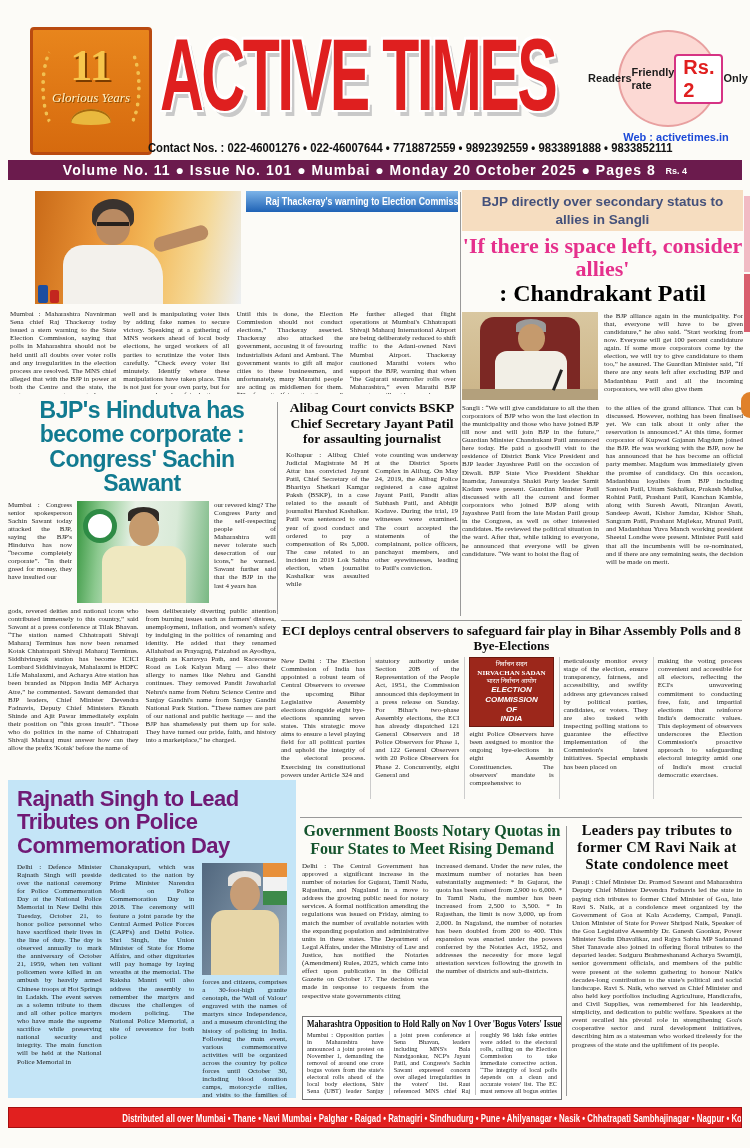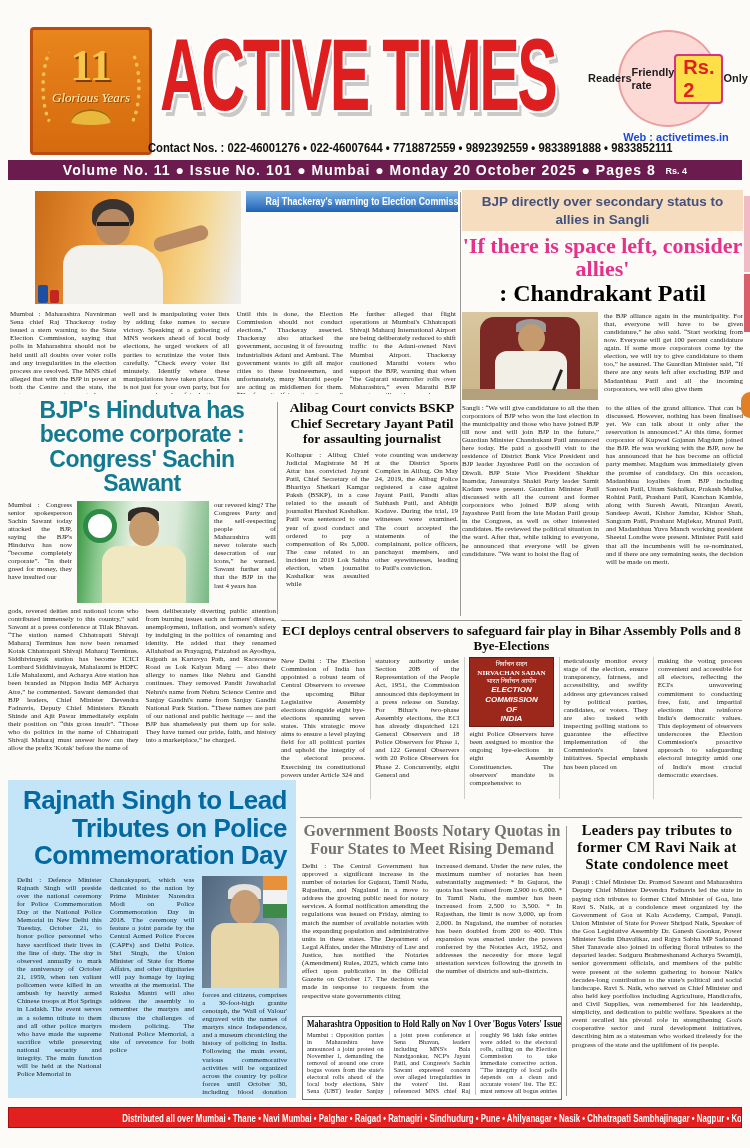--- a/index.html
+++ b/index.html
@@ -15,21 +15,21 @@
   .laurel.l{left:8px;border-left:4px dotted #f1c051;}
   .laurel.r{right:8px;border-right:4px dotted #f1c051;}
   .logo-11{margin-top:14px;font-weight:bold;font-size:44px;line-height:1;color:#f7c64c;text-shadow:2px 2px 0 #7a3c00;}
   .logo-cap{font-style:italic;font-size:13px;color:#fff2c8;text-shadow:1px 1px 0 #8a4b00;margin-top:2px;}
   .bow{margin:3px auto 0;width:40px;height:16px;background:#e9b93e;border-radius:50% 50% 50% 50%/80% 80% 20% 20%;box-shadow:0 2px 0 #a56a10 inset;}
   #masthead-title{left:160px;top:24px;width:480px;height:118px;overflow:visible;}
   #masthead-title span{display:inline-block;font-family:"Liberation Sans",sans-serif;font-weight:bold;font-size:74px;line-height:1;letter-spacing:-3px;color:#df1f1f;transform:scale(0.82,1.38);transform-origin:0 0;white-space:nowrap;
     text-shadow:-2px -2px 0 #fff,2px -2px 0 #fff,-2px 2px 0 #fff,2px 2px 0 #fff,5px 5px 0 #c9c9c9;}
   #price-badge{left:618px;top:30px;width:100px;height:97px;border-radius:50%;background:#fcd9d4;border:2px solid #e8a0a0;box-sizing:border-box;display:flex;align-items:center;justify-content:center;font-family:"Liberation Sans",sans-serif;}
   .badge-t{font-size:11px;font-weight:bold;color:#1c1c1c;line-height:1.15;}
-  .badge-price{font-size:20px;font-weight:bold;color:#e01f1f;background:#fde047;border:2px solid #d63384;border-radius:4px;padding:0 7px;margin:2px 0;line-height:1.15;}
+  .badge-price{font-size:20px;font-weight:bold;color:#e01f1f;background:#ffffff;border:2px solid #d63384;border-radius:4px;padding:0 7px;margin:2px 0;line-height:1.15;}
   #website{left:608px;top:131px;width:136px;font-family:"Liberation Sans",sans-serif;font-weight:bold;font-size:11px;color:#1b49d8;text-align:center;}
   #contact{left:148px;top:141px;width:660px;font-family:"Liberation Sans",sans-serif;font-weight:bold;font-size:12.5px;color:#111;white-space:nowrap;transform:scaleX(.9);transform-origin:0 0;}
   #volume-bar{left:8px;top:160px;width:734px;height:20px;background:#6b1b4d;color:#fff;text-align:center;font-family:"Liberation Sans",sans-serif;font-weight:bold;font-size:14px;line-height:20px;letter-spacing:1px;}
   .vol-price{font-size:9px;letter-spacing:0;margin-left:5px;vertical-align:1px;}
 
   
   #art-thackeray{left:8px;top:186px;width:450px;height:210px;overflow:hidden;}
   .t-photo{position:absolute;left:27px;top:5px;width:206px;height:113px;background:linear-gradient(100deg,#c96a18 0%,#e89134 30%,#f3b959 55%,#f5d896 78%,#eceff2 100%);overflow:hidden;}
   .t-photo .hair{position:absolute;left:57px;top:8px;width:42px;height:30px;background:#3a332f;border-radius:50% 50% 30% 30%;}
   .t-photo .face{position:absolute;left:61px;top:18px;width:34px;height:36px;background:#b98a62;border-radius:48%;}
@@ -83,31 +83,31 @@
   .e-cols{margin-top:4px;height:142px;gap:5px;}
   .e-cols .c{border-left:1px solid #ccc;padding-left:4px;}
   .e-cols .c:first-child{border-left:none;padding-left:0;}
   .e-sign{width:100%;height:70px;background:#9c271b;border:1px solid #6b180f;box-sizing:border-box;color:#fff;text-align:center;display:flex;flex-direction:column;justify-content:center;margin-bottom:3px;}
   .e-sign .d{font-size:6.5px;line-height:1.25;}
   .e-sign .b{font-weight:bold;font-size:7px;line-height:1.25;}
   .e-sign .it{font-family:"Liberation Sans",sans-serif;font-style:italic;font-weight:bold;font-size:8px;line-height:1.2;}
 
   
   #art-rajnath{left:8px;top:780px;width:288px;height:318px;background:#c4e5f7;overflow:hidden;padding:7px 9px;box-sizing:border-box;}
-  .r-hl{text-align:right;font-family:"Liberation Sans",sans-serif;font-weight:bold;font-size:26px;line-height:1.06;letter-spacing:-0.5px;color:#0369a1;}
+  .r-hl{text-align:left;font-family:"Liberation Sans",sans-serif;font-weight:bold;font-size:22px;line-height:1.06;letter-spacing:-0.5px;color:#701a75;}
   .r-cols{margin-top:6px;height:250px;gap:8px;}
   .r-photo{position:relative;width:100%;height:112px;background:linear-gradient(115deg,#51677e,#7e93a6 60%,#9fb2c2);overflow:hidden;margin-bottom:3px;}
   .r-photo .flag{position:absolute;right:0;top:0;width:24px;height:42px;background:linear-gradient(#e8903a 33%,#f2f2f2 33% 66%,#3d8a4a 66%);}
   .r-photo .hair{position:absolute;left:26px;top:8px;width:33px;height:15px;background:#e6e3de;border-radius:50% 50% 0 0;}
   .r-photo .face{position:absolute;left:28px;top:14px;width:30px;height:35px;background:#c79d76;border-radius:50%;}
   .r-photo .jacket{position:absolute;left:9px;top:47px;width:68px;height:65px;background:#e7d6a8;border-radius:14px 14px 0 0;}
 
   
   #art-notary{left:302px;top:822px;width:260px;height:190px;overflow:hidden;}
-  .n-hl{text-align:center;font-weight:bold;font-size:16px;line-height:1.12;color:#737373;}
+  .n-hl{text-align:center;font-weight:bold;font-size:16px;line-height:1.12;color:#14532d;}
   .n-cols{margin-top:4px;height:148px;gap:7px;}
 
   
   #art-ravinaik{left:572px;top:822px;width:170px;height:278px;overflow:hidden;}
   .v-hl{text-align:center;font-weight:bold;font-size:14.5px;line-height:1.18;color:#0a0a0a;letter-spacing:0.3px;}
   .v-body{margin-top:5px;height:218px;overflow:hidden;}
 
   
   #art-opposition{left:302px;top:1016px;width:260px;height:84px;border:1px solid #777;box-sizing:border-box;padding:2px 4px;overflow:hidden;background:#fff;}
   .o-hl{font-weight:bold;font-size:9.5px;white-space:nowrap;transform:scaleX(.84);transform-origin:0 50%;color:#0a0a0a;}

